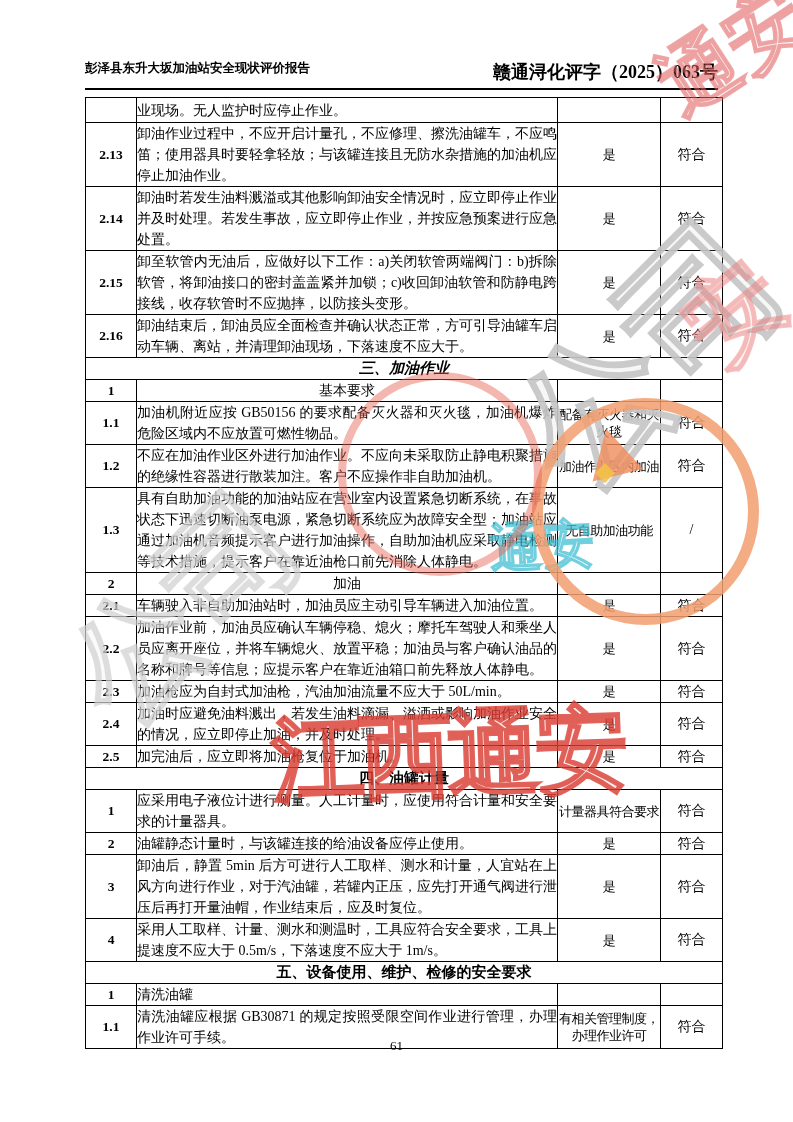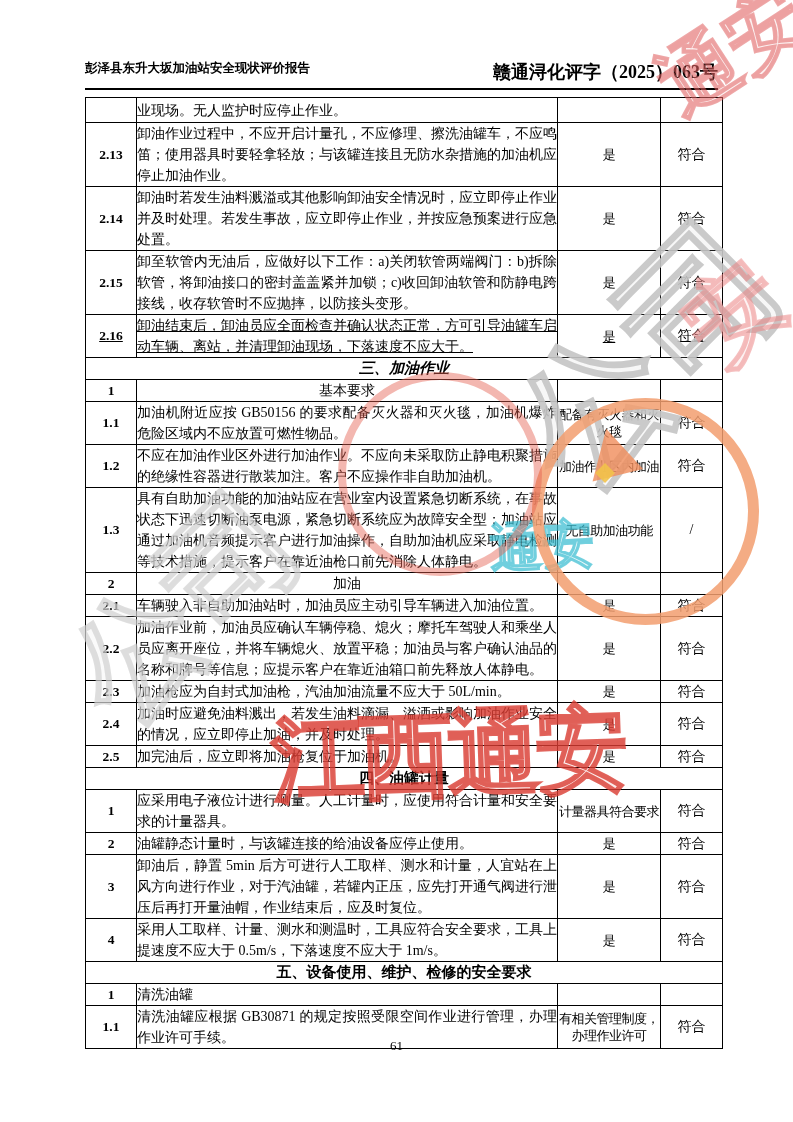--- a/index.html
+++ b/index.html
@@ -91,21 +91,21 @@
           <td class="c-content justify">卸油时若发生油料溅溢或其他影响卸油安全情况时，应立即停止作业并及时处理。若发生事故，应立即停止作业，并按应急预案进行应急处置。</td>
           <td class="c-eval">是</td>
           <td class="c-res">符合</td>
         </tr>
         <tr style="height: 63px;">
           <td class="c-no">2.15</td>
           <td class="c-content justify">卸至软管内无油后，应做好以下工作：a)关闭软管两端阀门：b)拆除软管，将卸油接口的密封盖盖紧并加锁；c)收回卸油软管和防静电跨接线，收存软管时不应抛摔，以防接头变形。</td>
           <td class="c-eval">是</td>
           <td class="c-res">符合</td>
         </tr>
-        <tr style="height: 42px; text-decoration: underline;">
+        <tr style="height: 42px;">
           <td class="c-no">2.16</td>
           <td class="c-content justify">卸油结束后，卸油员应全面检查并确认状态正常，方可引导油罐车启动车辆、离站，并清理卸油现场，下落速度不应大于。</td>
           <td class="c-eval">是</td>
           <td class="c-res">符合</td>
         </tr>
         <tr style="height: 21px; font-style: italic;">
           <td colspan="4" class="c-sec">三、加油作业</td>
         </tr>
         <tr style="height: 21px;">
           <td class="c-no">1</td>

